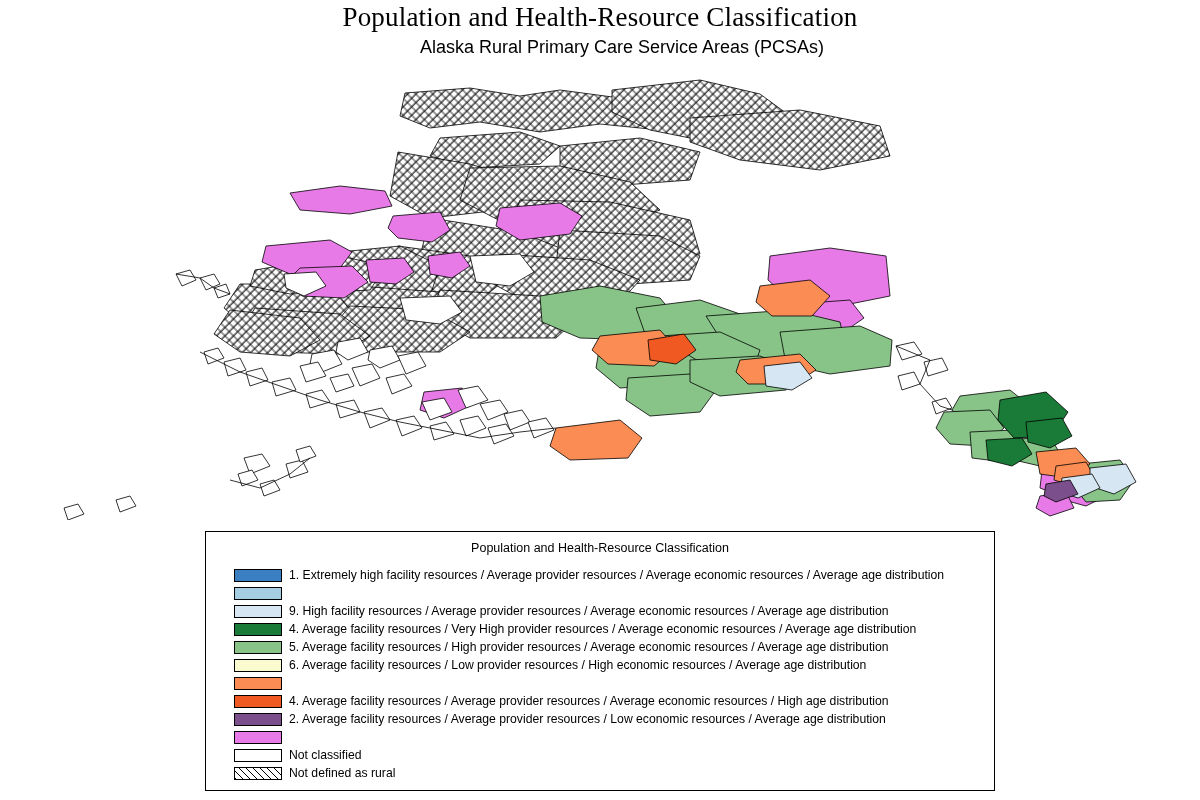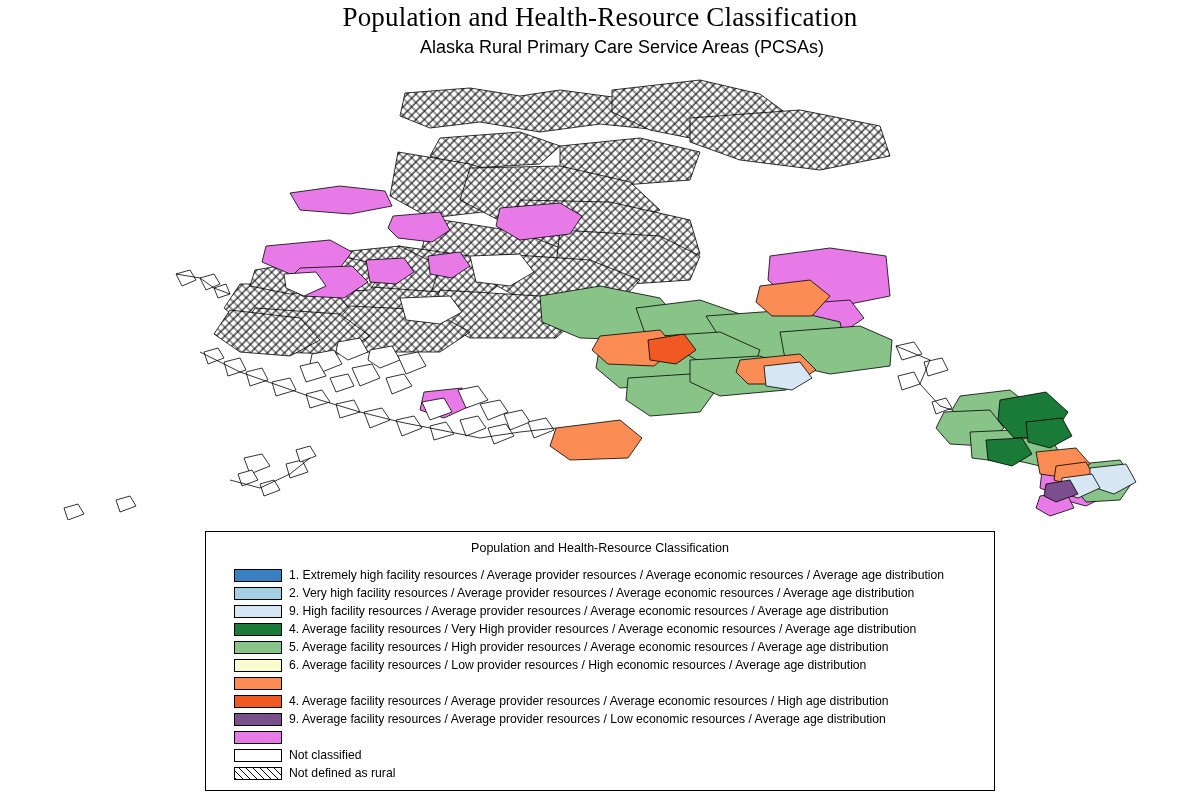--- a/index.html
+++ b/index.html
@@ -212,21 +212,20 @@
 
   <div id="legend">
     <div id="legend-title">Population and Health-Resource Classification</div>
     <ul id="legend-list">
         <li class="legend-row">
           <span class="swatch" style="background: rgb(58, 127, 193);"></span>
           <span class="legend-label">1. Extremely high facility resources / Average provider resources / Average economic resources / Average age distribution</span>
         </li>
         <li class="legend-row">
           <span class="swatch" style="background: rgb(166, 206, 227);"></span>
-          <span class="legend-label">2. Very high facility resources / Average provider resources / Average economic resources / Average age distribution</span>
         </li>
         <li class="legend-row">
           <span class="swatch" style="background: rgb(214, 230, 242);"></span>
           <span class="legend-label">9. High facility resources / Average provider resources / Average economic resources / Average age distribution</span>
         </li>
         <li class="legend-row">
           <span class="swatch" style="background: rgb(26, 122, 56);"></span>
           <span class="legend-label">4. Average facility resources / Very High provider resources / Average economic resources / Average age distribution</span>
         </li>
         <li class="legend-row">
@@ -239,21 +238,21 @@
         </li>
         <li class="legend-row">
           <span class="swatch" style="background: rgb(251, 140, 83);"></span>
         </li>
         <li class="legend-row">
           <span class="swatch" style="background: rgb(240, 90, 34);"></span>
           <span class="legend-label">4. Average facility resources / Average provider resources / Average economic resources / High age distribution</span>
         </li>
         <li class="legend-row">
           <span class="swatch" style="background: rgb(123, 79, 140);"></span>
-          <span class="legend-label">9. Average facility resources / Average provider resources / Low economic resources / Average age distribution</span>
+          <span class="legend-label">2. Average facility resources / Average provider resources / Low economic resources / Average age distribution</span>
         </li>
         <li class="legend-row">
           <span class="swatch" style="background: rgb(232, 122, 232);"></span>
         </li>
         <li class="legend-row">
           <span class="swatch" style="background: rgb(255, 255, 255);"></span>
           <span class="legend-label">Not classified</span>
         </li>
         <li class="legend-row">
           <span class="swatch hatch"></span>

